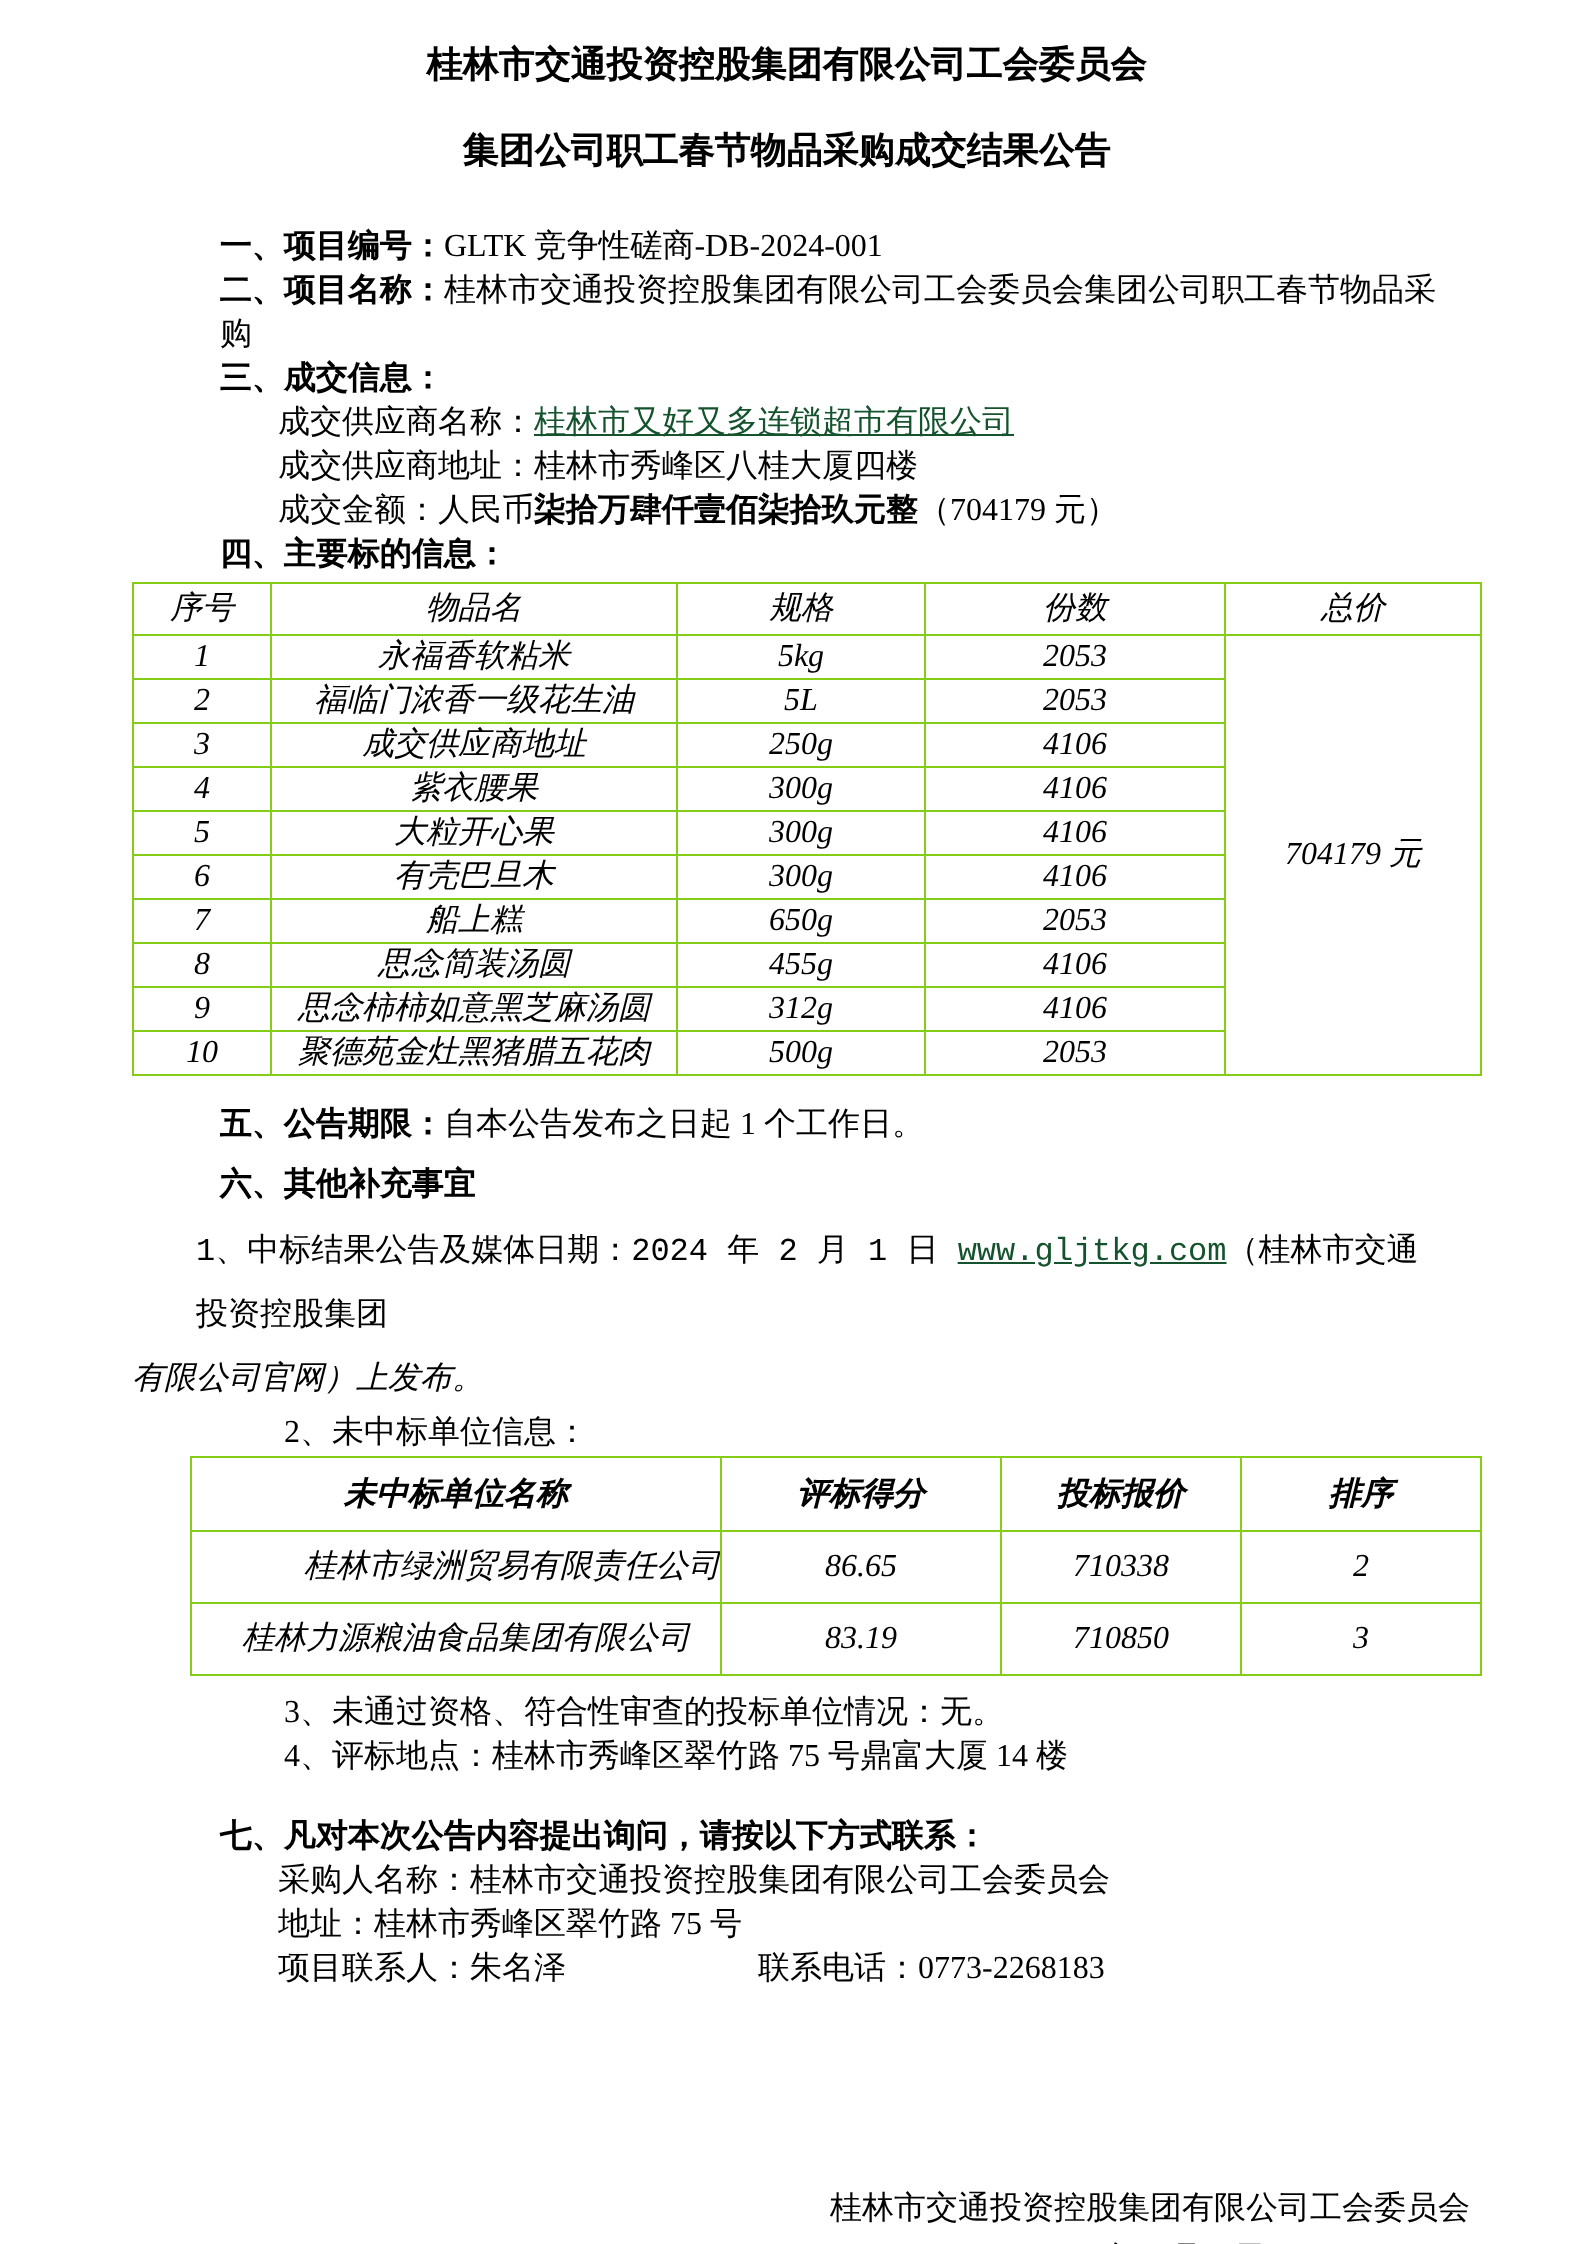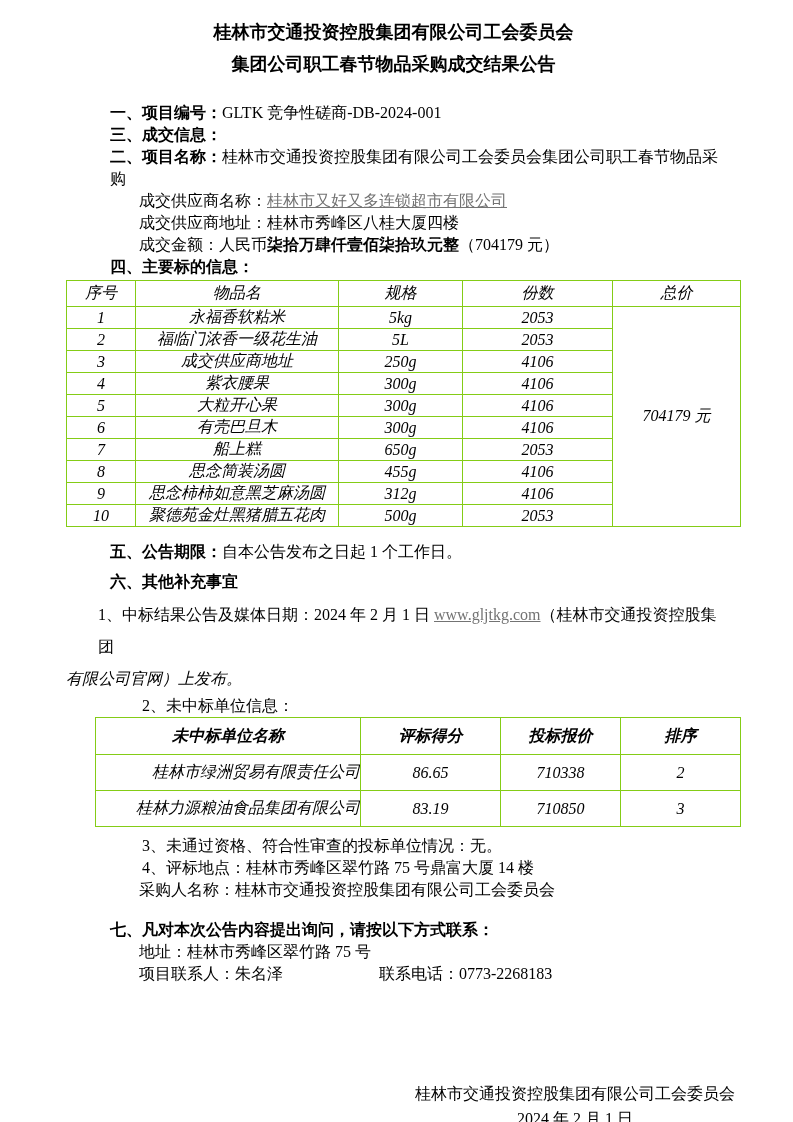--- a/index.html
+++ b/index.html
@@ -9,60 +9,60 @@
     margin:0 auto;
     background:#ffffff;
     color:#000;
     font-family:"Liberation Serif","DejaVu Serif",serif;
     font-size:16px;
     box-sizing:border-box;
     padding:22px 72px 0 66px;
     overflow:hidden;
   }
   .title{font-size:18px;font-weight:bold;text-align:center;line-height:20px;margin:0;}
-  .title-2{margin-top:12px;}
+  .title-2{margin-top:23px;}
   .sec-block{margin-top:28px;}
   .line{line-height:22px;margin-left:44px;}
   .b{font-weight:bold;}
-  .u{text-decoration:underline;color:#737373;}
+  .u{text-decoration:underline;color:#14532d;}
   .ind1{padding-left:29px;}
   .ind2{padding-left:32px;}
   table{border-collapse:collapse;table-layout:fixed;font-size:16px;}
   th,td{border:1px solid #84cc16;text-align:center;padding:0;overflow:hidden;font-style:italic;}
   .t1{width:674px;margin-top:2px;}
   .t1 th{height:25px;font-weight:normal;}
   .t1 td{height:20px;}
   .t2{width:645px;margin-left:29px;}
   .t2 th{height:36px;font-weight:bold;}
   .t2 td{height:35px;}
   .gap14{margin-top:14px;}
   .gap8{margin-top:8px;}
-  .gap6{margin-top:6px;}
+  .gap6{margin-top:6px;font-family:Liberation Mono, monospace;}
   .gap18{margin-top:18px;}
   .lh32{line-height:32px;}
   .phone-part{margin-left:96px;}
   .footer{margin-top:96px;margin-left:344px;width:330px;text-align:center;line-height:25px;}
 </style>
 </head>
 <body>
 
 <div class="page">
 
   <h1 class="title">桂林市交通投资控股集团有限公司工会委员会</h1>
   <h2 class="title title-2">集团公司职工春节物品采购成交结果公告</h2>
 
   <div class="sec-block">
     <div class="line">
       <span class="b">一、项目编号：</span><span>GLTK 竞争性磋商-DB-2024-001</span>
     </div>
     <div class="line">
+      <span class="b">二、项目名称：</span><span>桂林市交通投资控股集团有限公司工会委员会集团公司职工春节物品采购</span>
+    </div>
+    <div class="line">
       <span class="b">三、成交信息：</span>
-    </div>
-    <div class="line">
-      <span class="b">二、项目名称：</span><span>桂林市交通投资控股集团有限公司工会委员会集团公司职工春节物品采购</span>
     </div>
     <div class="line ind1">
       <span>成交供应商名称：</span><span class="u">桂林市又好又多连锁超市有限公司</span>
     </div>
     <div class="line ind1">
       <span>成交供应商地址：</span><span>桂林市秀峰区八桂大厦四楼</span>
     </div>
     <div class="line ind1">
       <span>成交金额：</span><span>人民币</span><span class="b">柒拾万肆仟壹佰柒拾玖元整</span><span>（704179 元）</span>
     </div>
@@ -180,36 +180,36 @@
       <th>投标报价</th>
       <th>排序</th>
     </tr>
     <tr>
       <td style="text-align:right;padding-left:10px;">桂林市绿洲贸易有限责任公司</td>
       <td>86.65</td>
       <td>710338</td>
       <td>2</td>
     </tr>
     <tr>
-      <td style="text-align:right;padding-left:10px;">桂林力源粮油食品集团有限公司</td>
+      <td style="text-align:center;padding-left:10px;">桂林力源粮油食品集团有限公司</td>
       <td>83.19</td>
       <td>710850</td>
       <td>3</td>
     </tr>
   </tbody>
     </table>
 
   <div class="line ind2 gap8">3、未通过资格、符合性审查的投标单位情况：无。</div>
   <div class="line ind2">4、评标地点：桂林市秀峰区翠竹路 75 号鼎富大厦 14 楼</div>
 
+  <div class="line gap18">
+    <span class="b">七、凡对本次公告内容提出询问，请按以下方式联系：</span>
+  </div>
   <div class="line ind1">
     <span>采购人名称：</span><span>桂林市交通投资控股集团有限公司工会委员会</span>
-  </div>
-  <div class="line gap18">
-    <span class="b">七、凡对本次公告内容提出询问，请按以下方式联系：</span>
   </div>
   <div class="line ind1">
     <span>地址：</span><span>桂林市秀峰区翠竹路 75 号</span>
   </div>
   <div class="line ind1">
     <span>项目联系人：</span><span>朱名泽</span><span class="phone-part">联系电话：</span><span>0773-2268183</span>
   </div>
 
   <div class="footer">
     <div>桂林市交通投资控股集团有限公司工会委员会</div>

